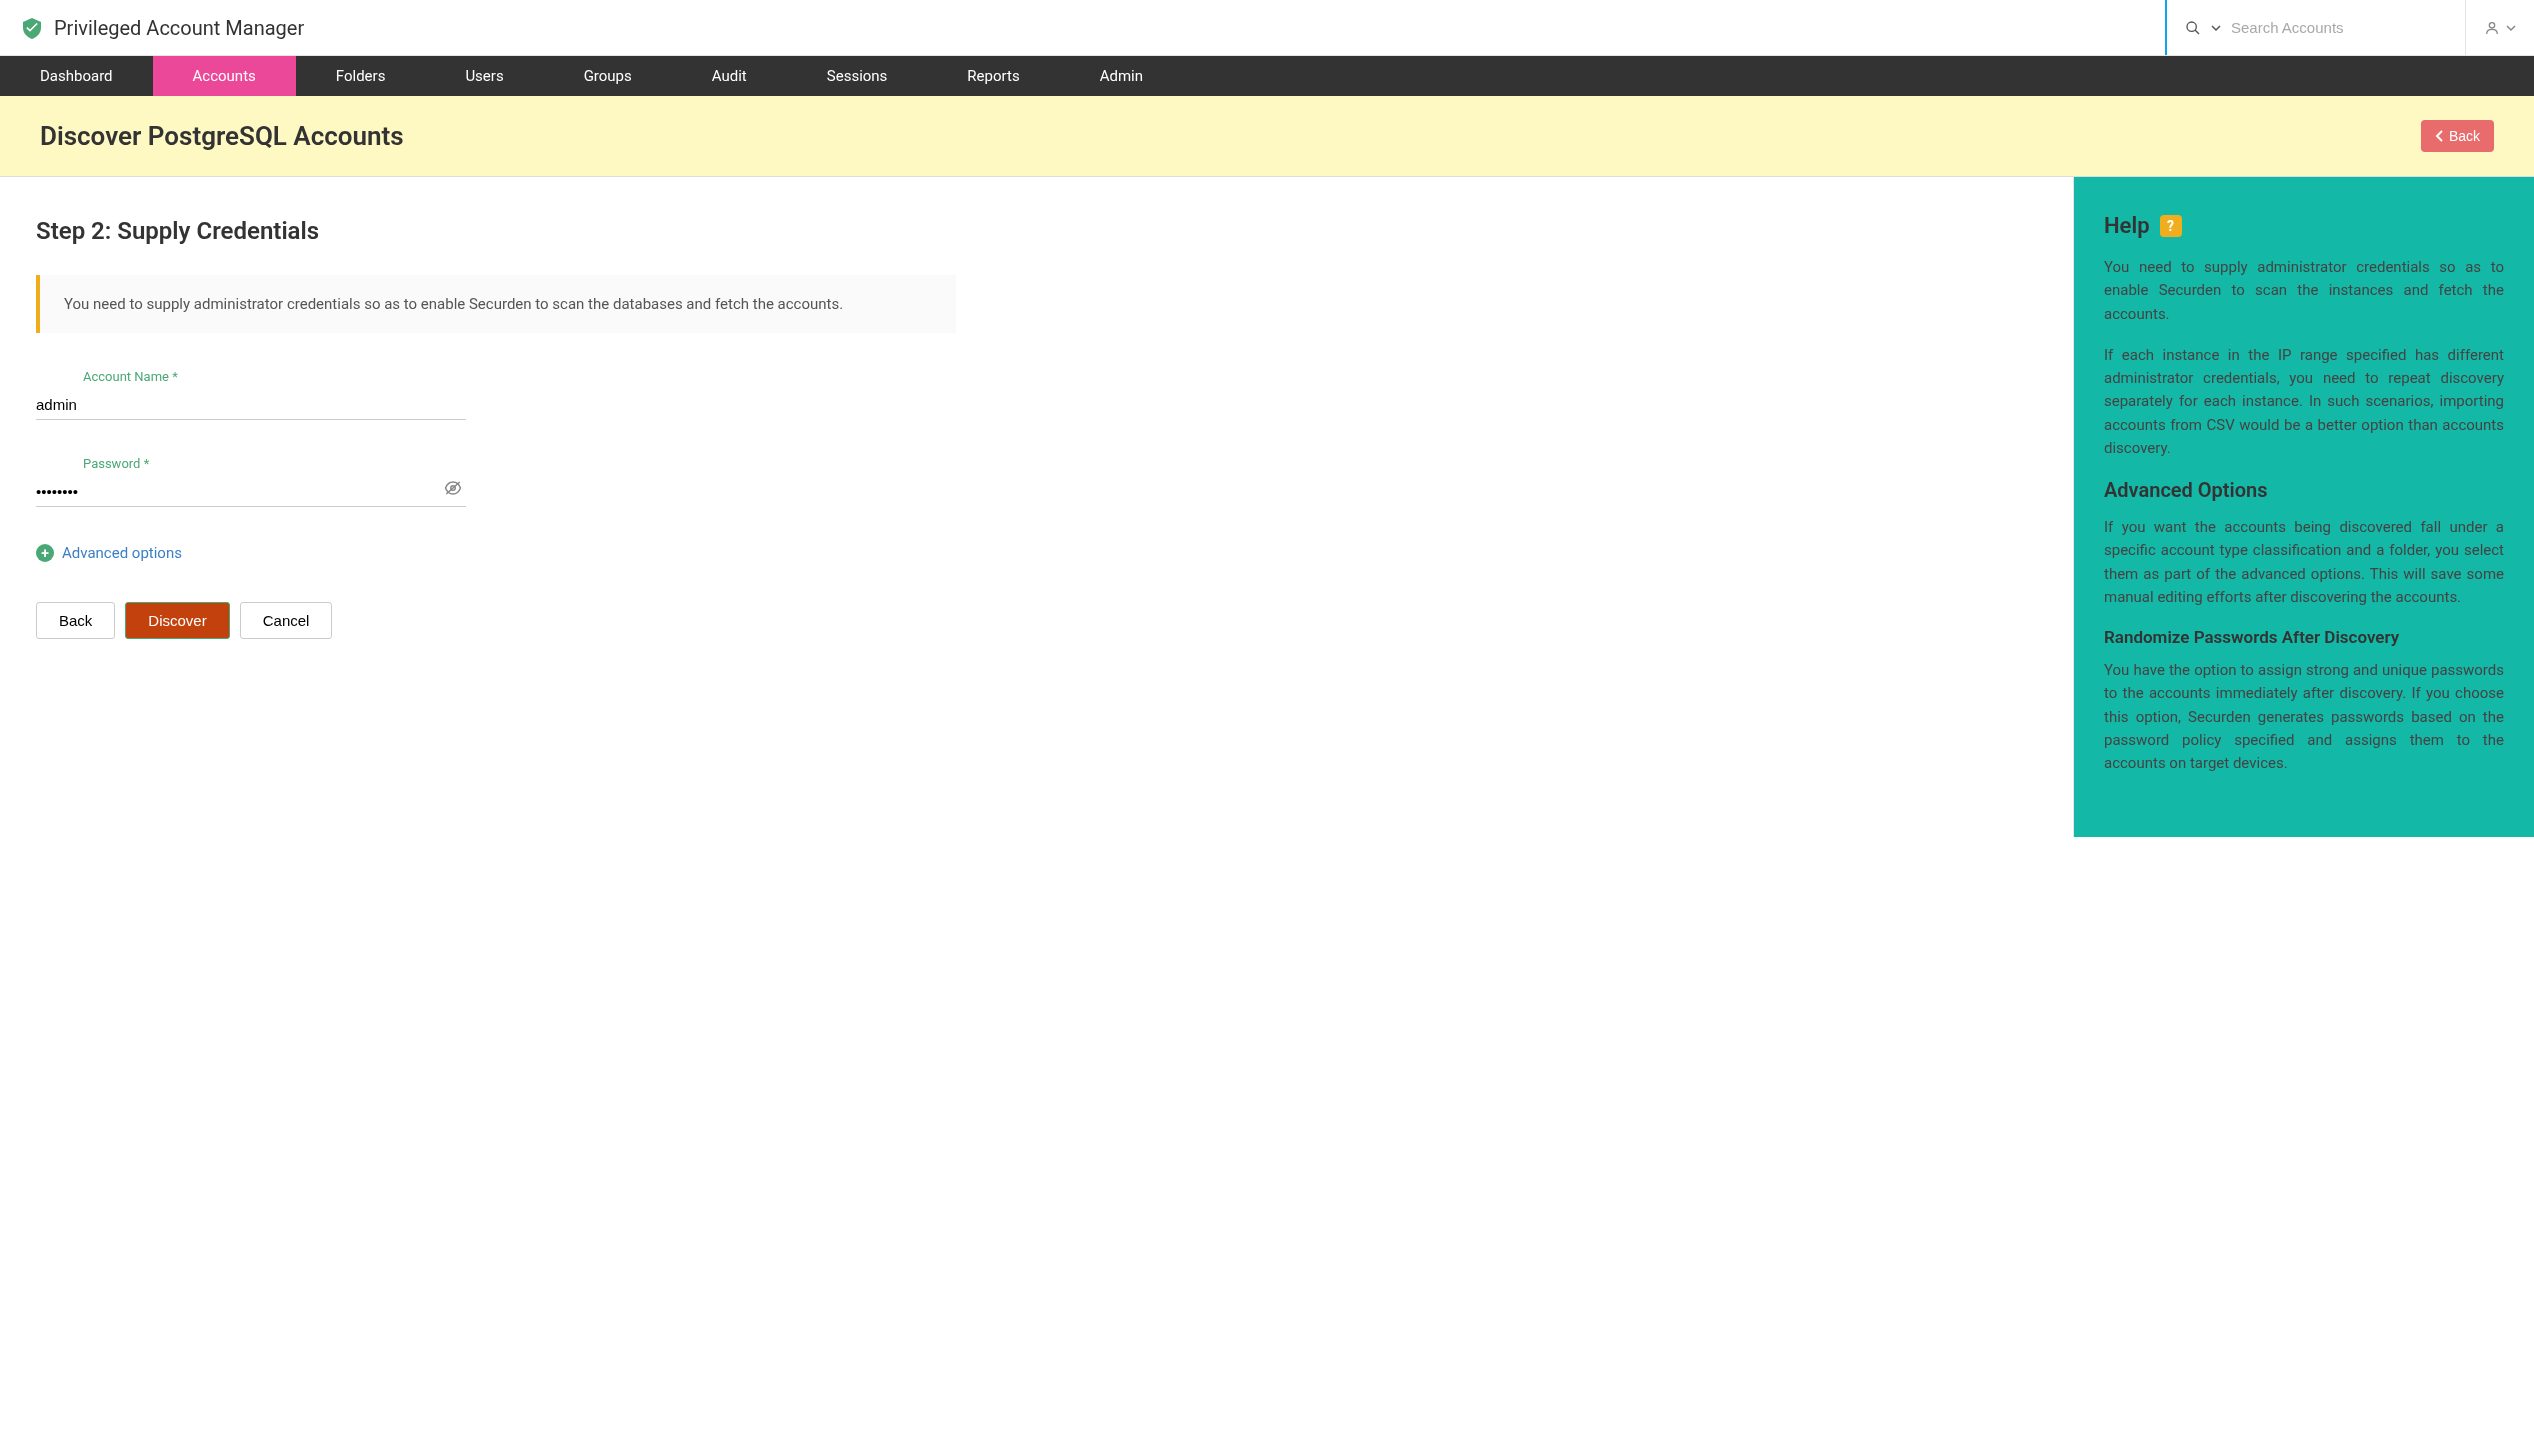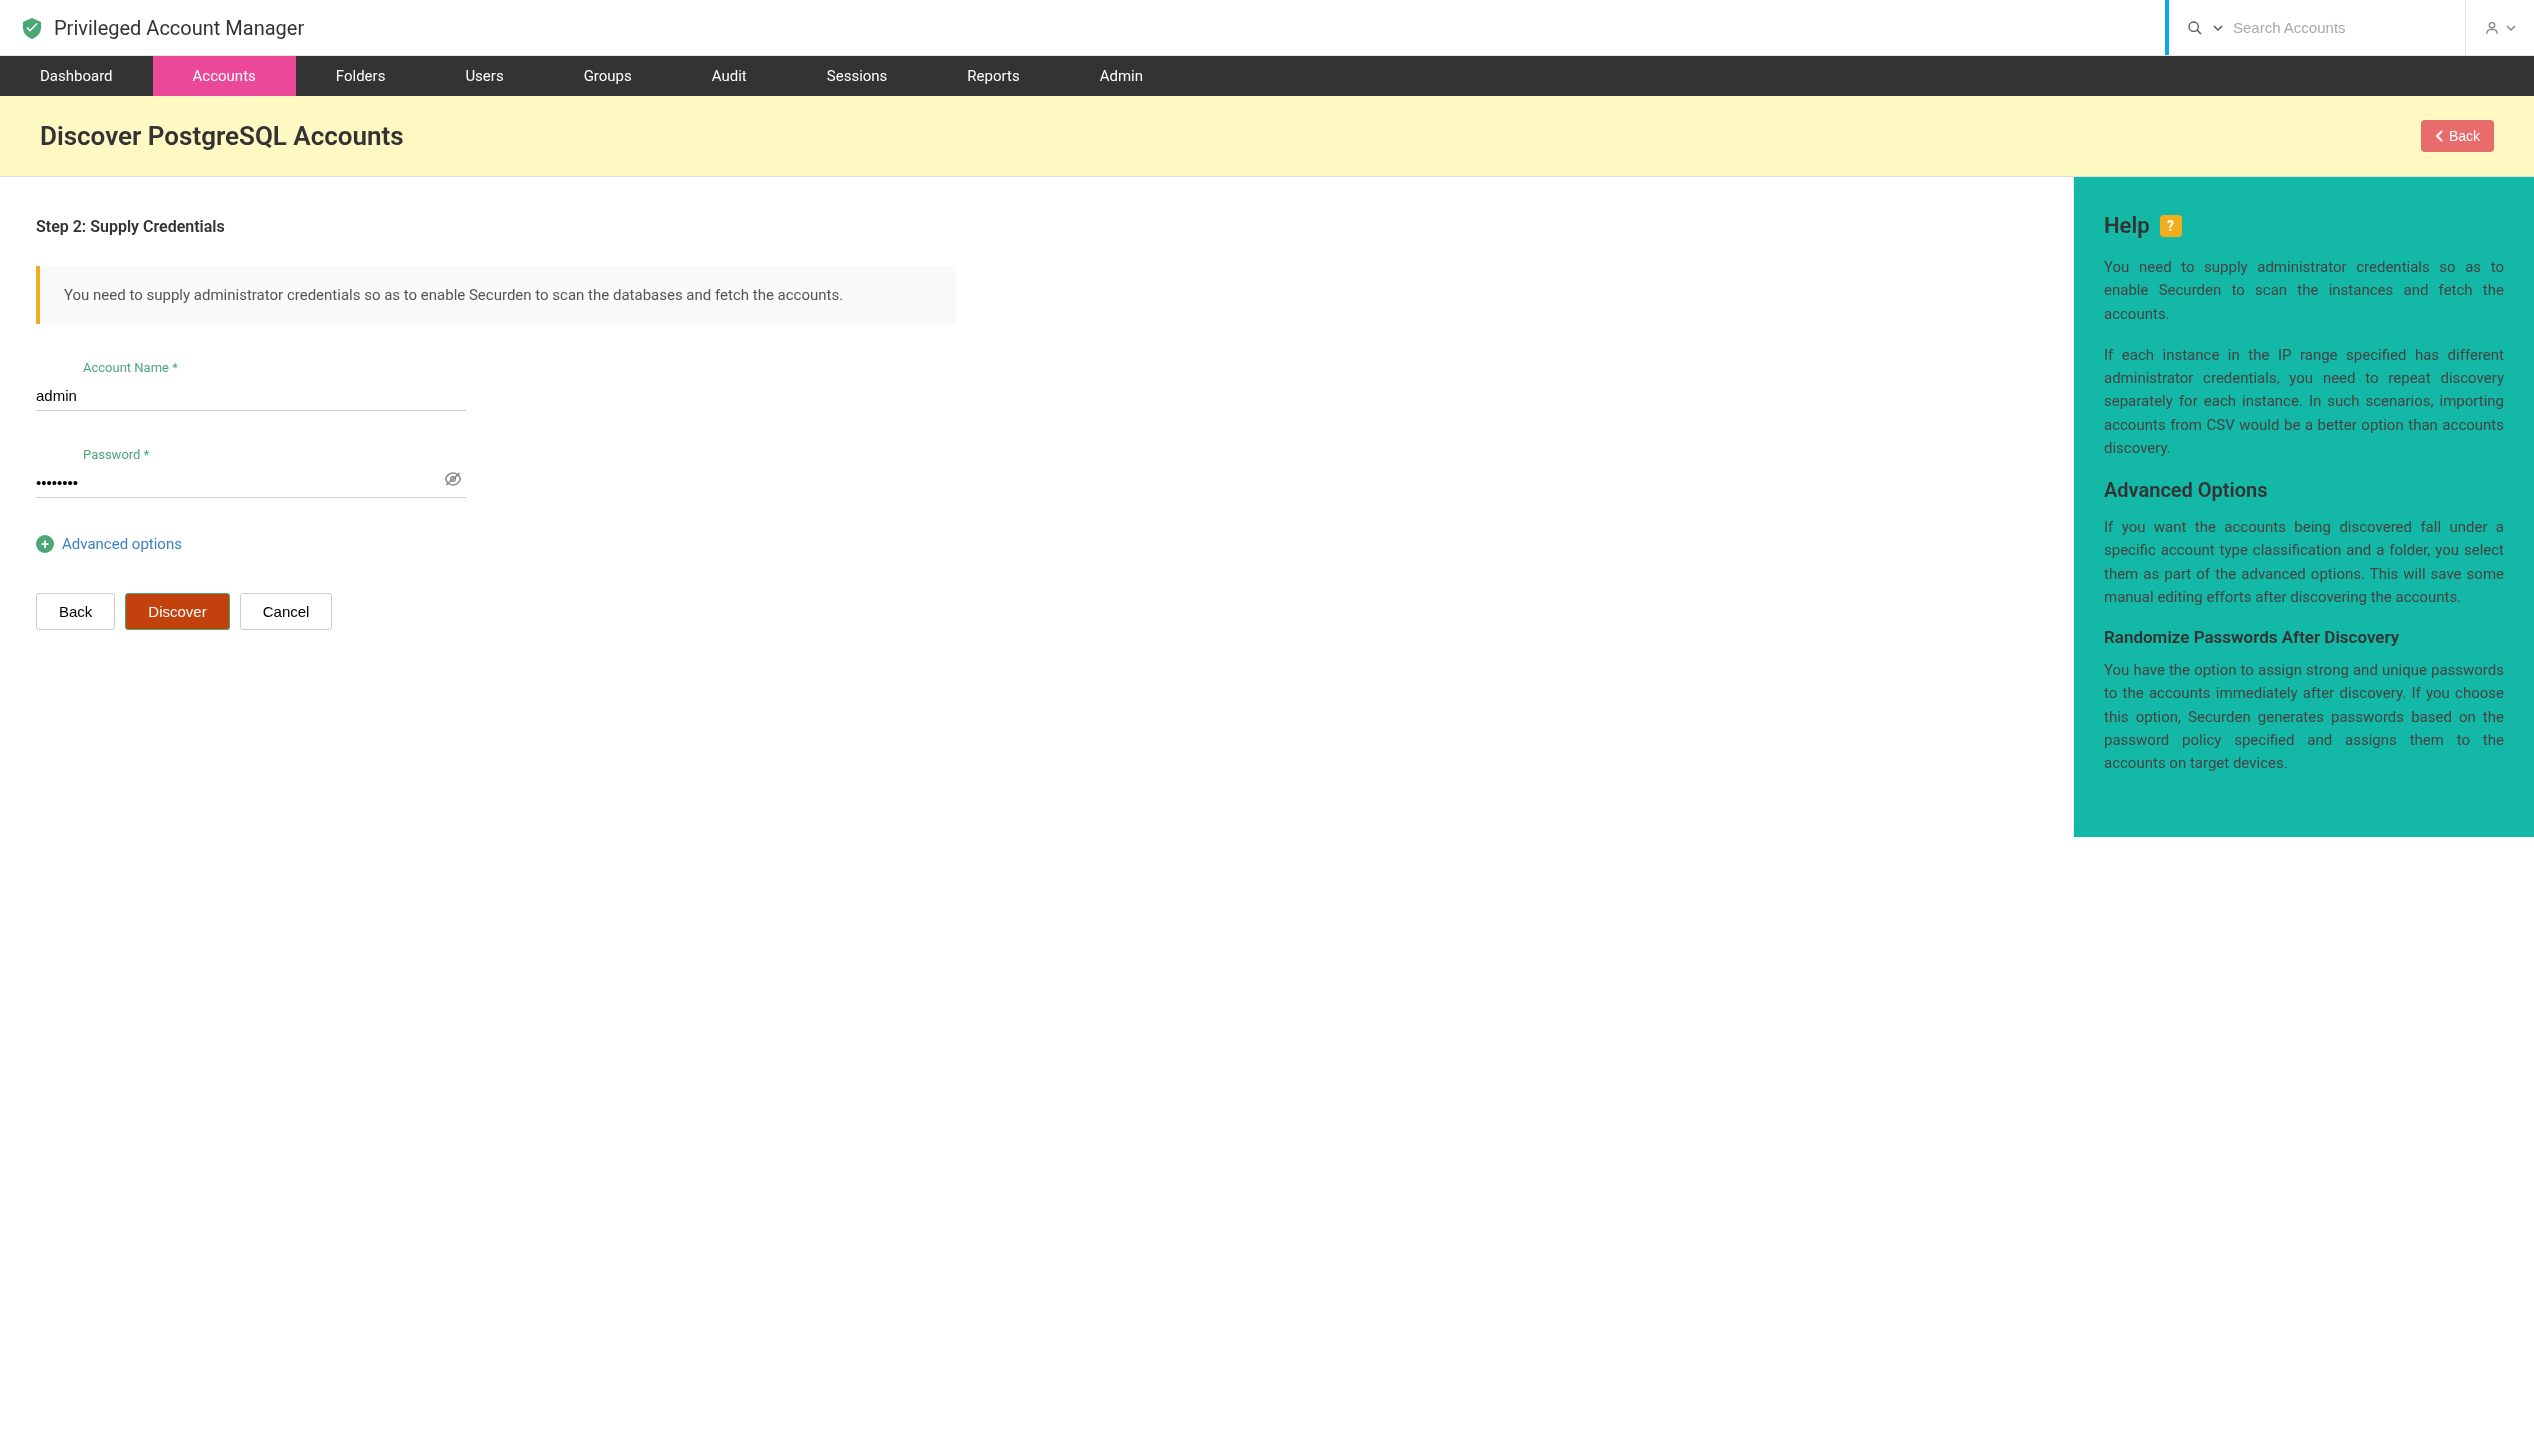--- a/index.html
+++ b/index.html
@@ -4,41 +4,41 @@
 <style>
 * { margin: 0; padding: 0; box-sizing: border-box; }
 body { font-family: -apple-system, BlinkMacSystemFont, "Segoe UI", Roboto, Arial, sans-serif; color: #333; background: #fff; }
 
 
 .topbar { display: flex; align-items: center; height: 56px; border-bottom: 1px solid #e5e5e5; }
 .brand { display: flex; align-items: center; padding: 0 20px; gap: 10px; }
 .brand-logo { width: 24px; height: 24px; }
 .brand-name { font-size: 20px; font-weight: 400; color: #333; }
 .topbar-spacer { flex: 1; }
-.search-wrap { display: flex; align-items: center; border-left: 4px solid #0ea5e9; height: 100%; padding: 0 18px; gap: 10px; width: 300px; }
+.search-wrap { display: flex; align-items: center; border-left: 2px solid #0ea5e9; height: 100%; padding: 0 18px; gap: 10px; width: 300px; }
 .search-input { border: none; outline: none; font-size: 15px; flex: 1; color: #333; }
 .search-input::placeholder { color: #a8a8a8; }
 .user-wrap { display: flex; align-items: center; border-left: 1px solid #e5e5e5; height: 100%; padding: 0 18px; gap: 6px; color: #888; cursor: pointer; }
 
 
 .navbar { display: flex; background: #333; height: 40px; }
 .nav-item { color: #fff; font-size: 15px; display: flex; align-items: center; padding: 0 40px; cursor: pointer; }
 .nav-item.active { background: #ec4899; }
 
 
 .page-header { background: #fef9c3; padding: 24px 40px; display: flex; align-items: center; justify-content: space-between; border-bottom: 1px solid #dcdcdc; }
 .page-title { font-size: 26px; font-weight: 600; color: #333; }
 .back-btn { background: #e86c6c; color: #fff; border: none; border-radius: 4px; padding: 8px 14px; font-size: 14px; display: flex; align-items: center; gap: 4px; cursor: pointer; }
 
 
 .body-wrap { display: flex; }
 .main-col { flex: 1; padding: 40px 36px; border-right: 1px solid #e5e5e5; min-height: 660px; }
 .help-col { width: 460px; background: #14b8a6; padding: 36px 30px; }
 
-.step-title { font-size: 16px; font-weight: 600; color: #333; margin-bottom: 30px; }
+.step-title { font-size: 24px; font-weight: 600; color: #333; margin-bottom: 30px; }
 .info-strip { background: #fafafa; border-left: 4px solid #f0ad1e; padding: 20px 24px; font-size: 15px; color: #555; margin-bottom: 36px; max-width: 920px; }
 
 .form-field { width: 430px; margin-bottom: 36px; position: relative; }
 .field-label { font-size: 13px; color: #4aa876; margin-bottom: 6px; display: block; margin-left: 47px; }
 .field-input { width: 100%; border: none; border-bottom: 1px solid #ccc; padding: 6px 0; font-size: 15px; outline: none; background: transparent; }
 .eye-toggle { position: absolute; right: 4px; bottom: 8px; color: #888; cursor: pointer; }
 
 .adv-link { display: inline-flex; align-items: center; gap: 8px; color: #3a7fc4; font-size: 15px; cursor: pointer; margin-bottom: 40px; }
 .plus-circle { width: 18px; height: 18px; background: #4aa876; border-radius: 50%; color: #fff; display: inline-flex; align-items: center; justify-content: center; font-size: 14px; line-height: 1; font-weight: bold; }
 

